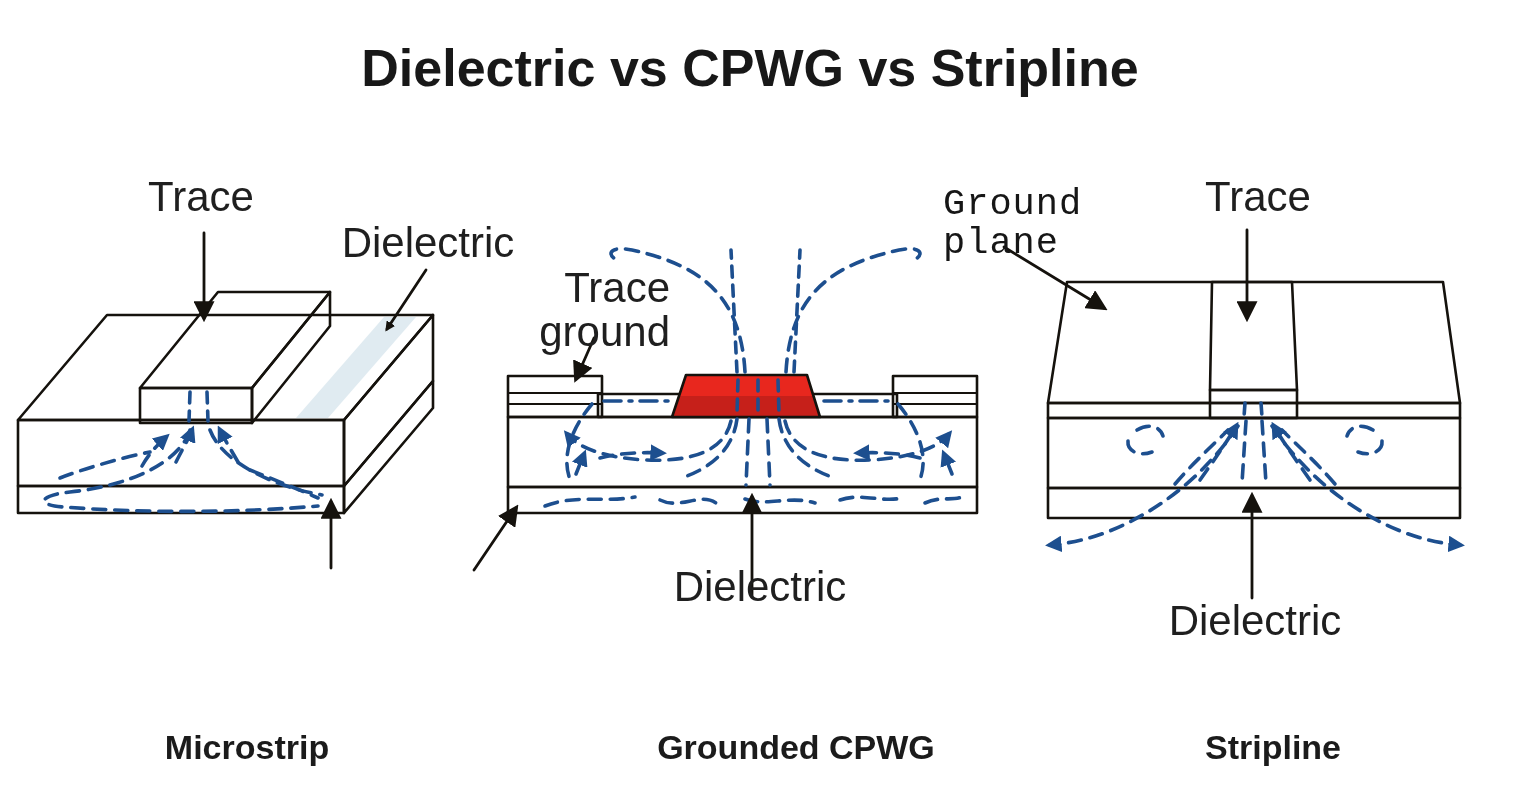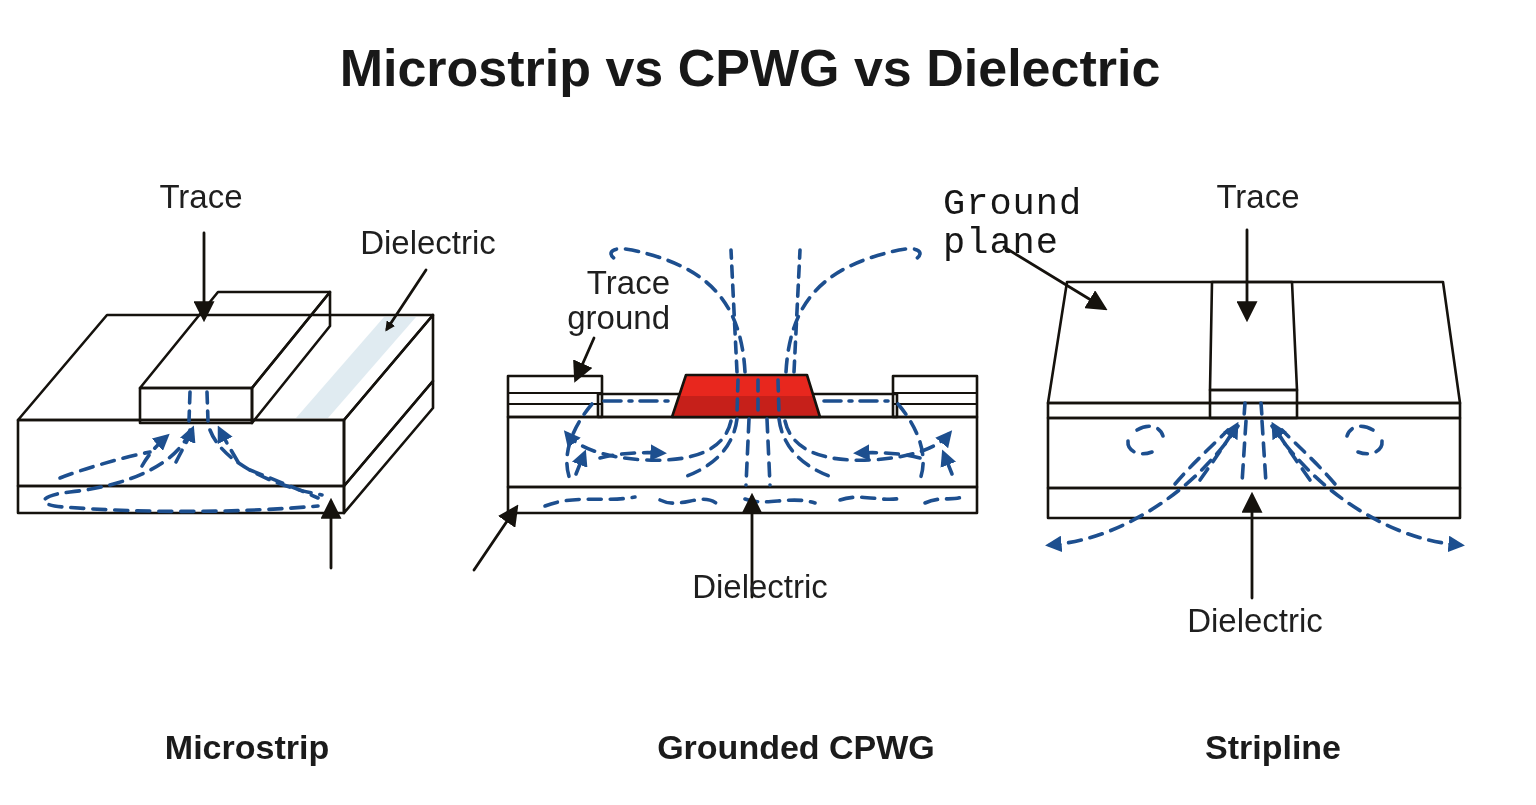--- a/index.html
+++ b/index.html
@@ -2,21 +2,21 @@
 <html><head>
 <meta charset="utf-8">
 <style>
   html,body{margin:0;padding:0;background:#ffffff;}
   #canvas{
     position:relative;width:1536px;height:805px;background:#ffffff;
     font-family:"Liberation Sans",sans-serif;overflow:hidden;
   }
   svg{position:absolute;left:0;top:0;}
   .lbl{position:absolute;transform:translate(-50%,-50%);white-space:nowrap;
-       font-size:33px;color:#1f1f1f;line-height:1.05;}
+       font-size:42px;color:#1f1f1f;line-height:1.05;}
   .lbl-serif{font-family:"Liberation Mono","DejaVu Sans Mono",monospace;
        font-size:37px;letter-spacing:1px;color:#161616;}
   .lbl-block{transform:none;}
   .title{position:absolute;transform:translate(-50%,-50%);white-space:nowrap;
        font-size:52px;font-weight:700;color:#181818;letter-spacing:0px;}
   .caption{position:absolute;transform:translate(-50%,-50%);white-space:nowrap;
        font-size:34px;font-weight:700;color:#1b1b1b;}
   .fl{fill:none;stroke-width:3.6;stroke-dasharray:13 9;stroke-linecap:round;}
   .fldd{fill:none;stroke-width:3.6;stroke-dasharray:17 8 3 8;stroke-linecap:round;}
   .flv{fill:none;stroke-width:3.6;stroke-dasharray:11 8;stroke-linecap:round;}
@@ -152,21 +152,21 @@
         <path class="fl" d="M1238,426 C1205,475 1160,510 1112,530 C1090,539 1072,543 1050,545" marker-end="url(#ahBlue)"></path>
         <path class="fl" d="M1272,426 C1305,475 1350,510 1398,530 C1420,539 1438,543 1460,545" marker-end="url(#ahBlue)"></path>
       </g>
 
       <path class="arrow" d="M1247,230 L1247,318" marker-end="url(#ah)"></path>
       <path class="arrow" d="M1004,247 L1104,308" stroke-width="3.2" marker-end="url(#ah)"></path>
       <path class="arrow" d="M1252,598 L1252,496" marker-end="url(#ah)"></path>
     </g>
   </svg>
 
-  <div class="title" style="left:750px;top:68px;">Microstrip vs CPWG vs Dielectric</div>
+  <div class="title" style="left:750px;top:68px;">Dielectric vs CPWG vs Stripline</div>
 
   <div class="lbl" style="left:201px;top:197px;">Trace</div>
   <div class="lbl" style="left:428px;top:243px;">Dielectric</div>
   <div class="caption" style="left:247px;top:747px;">Microstrip</div>
 
   <div class="lbl lbl-block" style="left:470px;top:266px;width:200px;text-align:right;">
     <div>Trace</div>
     <div>ground</div>
   </div>
   <div class="lbl" style="left:760px;top:587px;">Dielectric</div>

